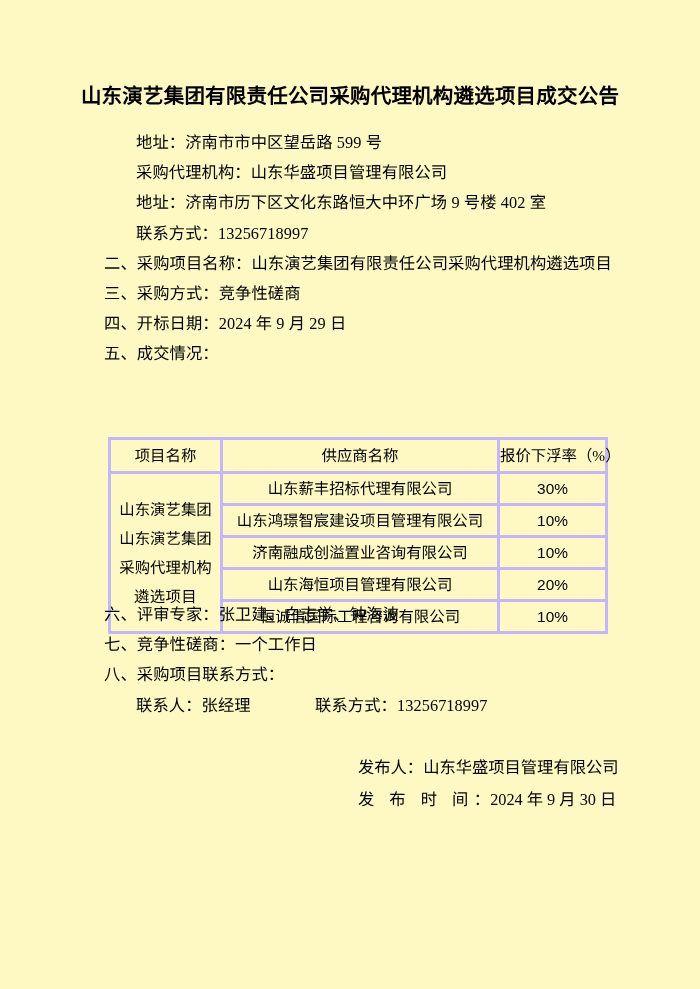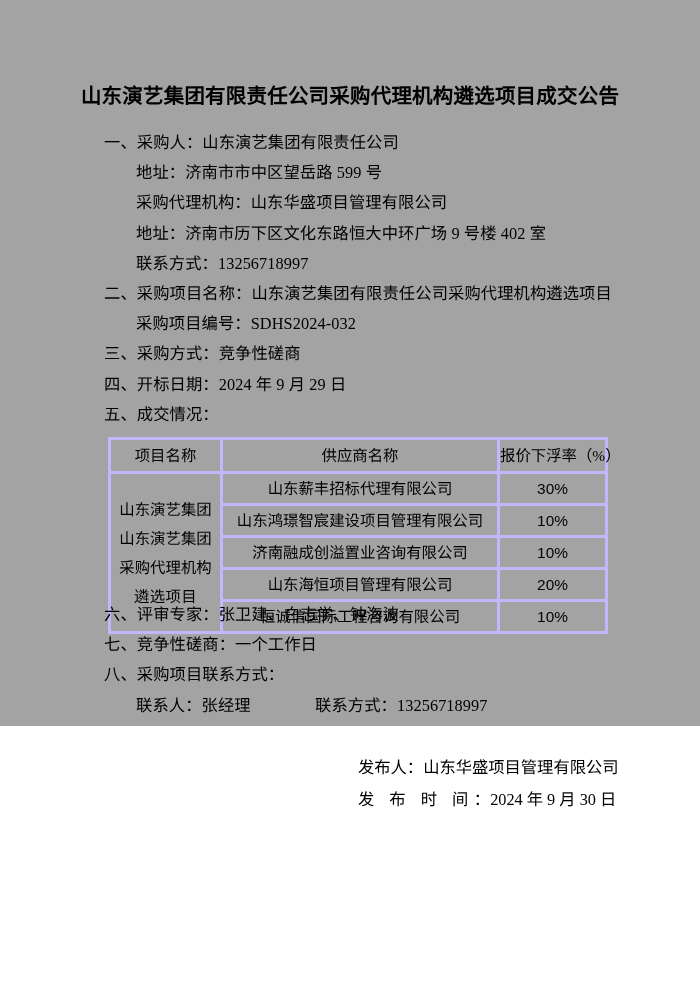--- a/index.html
+++ b/index.html
@@ -12,24 +12,24 @@
     width: 700px;
     height: 989px;
     overflow: hidden;
     font-family: "Liberation Serif", "DejaVu Serif", serif;
     color: #000000;
     -webkit-font-smoothing: antialiased;
   }
   .page {
     position: relative;
     width: 700px;
-    height: 726px;
+    height: 989px;
     box-sizing: border-box;
     padding: 7px;
-    background: #a3a3a3;
+    background: #fef9c3;
   }
 
   
   .doc-title {
     position: absolute;
     left: 0;
     top: 84px;
     width: 700px;
     text-align: center;
     font-size: 20.5px;
@@ -145,33 +145,31 @@
 </style>
 </head>
 <body>
 
 <div class="page">
 
   <div class="doc-title">山东演艺集团有限责任公司采购代理机构遴选项目成交公告</div>
 
   <div class="body-block">
 
-    <div class="line num">一、采购人：山东演艺集团有限责任公司</div>
 
     <div class="line indent">地址：济南市市中区望岳路 599 号</div>
 
     <div class="line indent">采购代理机构：山东华盛项目管理有限公司</div>
 
     <div class="line indent">地址：济南市历下区文化东路恒大中环广场 9 号楼 402 室</div>
 
     <div class="line indent">联系方式：13256718997</div>
 
     <div class="line num">二、采购项目名称：山东演艺集团有限责任公司采购代理机构遴选项目</div>
 
-    <div class="line indent">采购项目编号：SDHS2024-032</div>
 
     <div class="line num">三、采购方式：竞争性磋商</div>
 
     <div class="line num">四、开标日期：2024 年 9 月 29 日</div>
 
     <div class="line num">五、成交情况：</div>
   </div>
 
   <div class="result-table-wrap">
     <table class="result">

